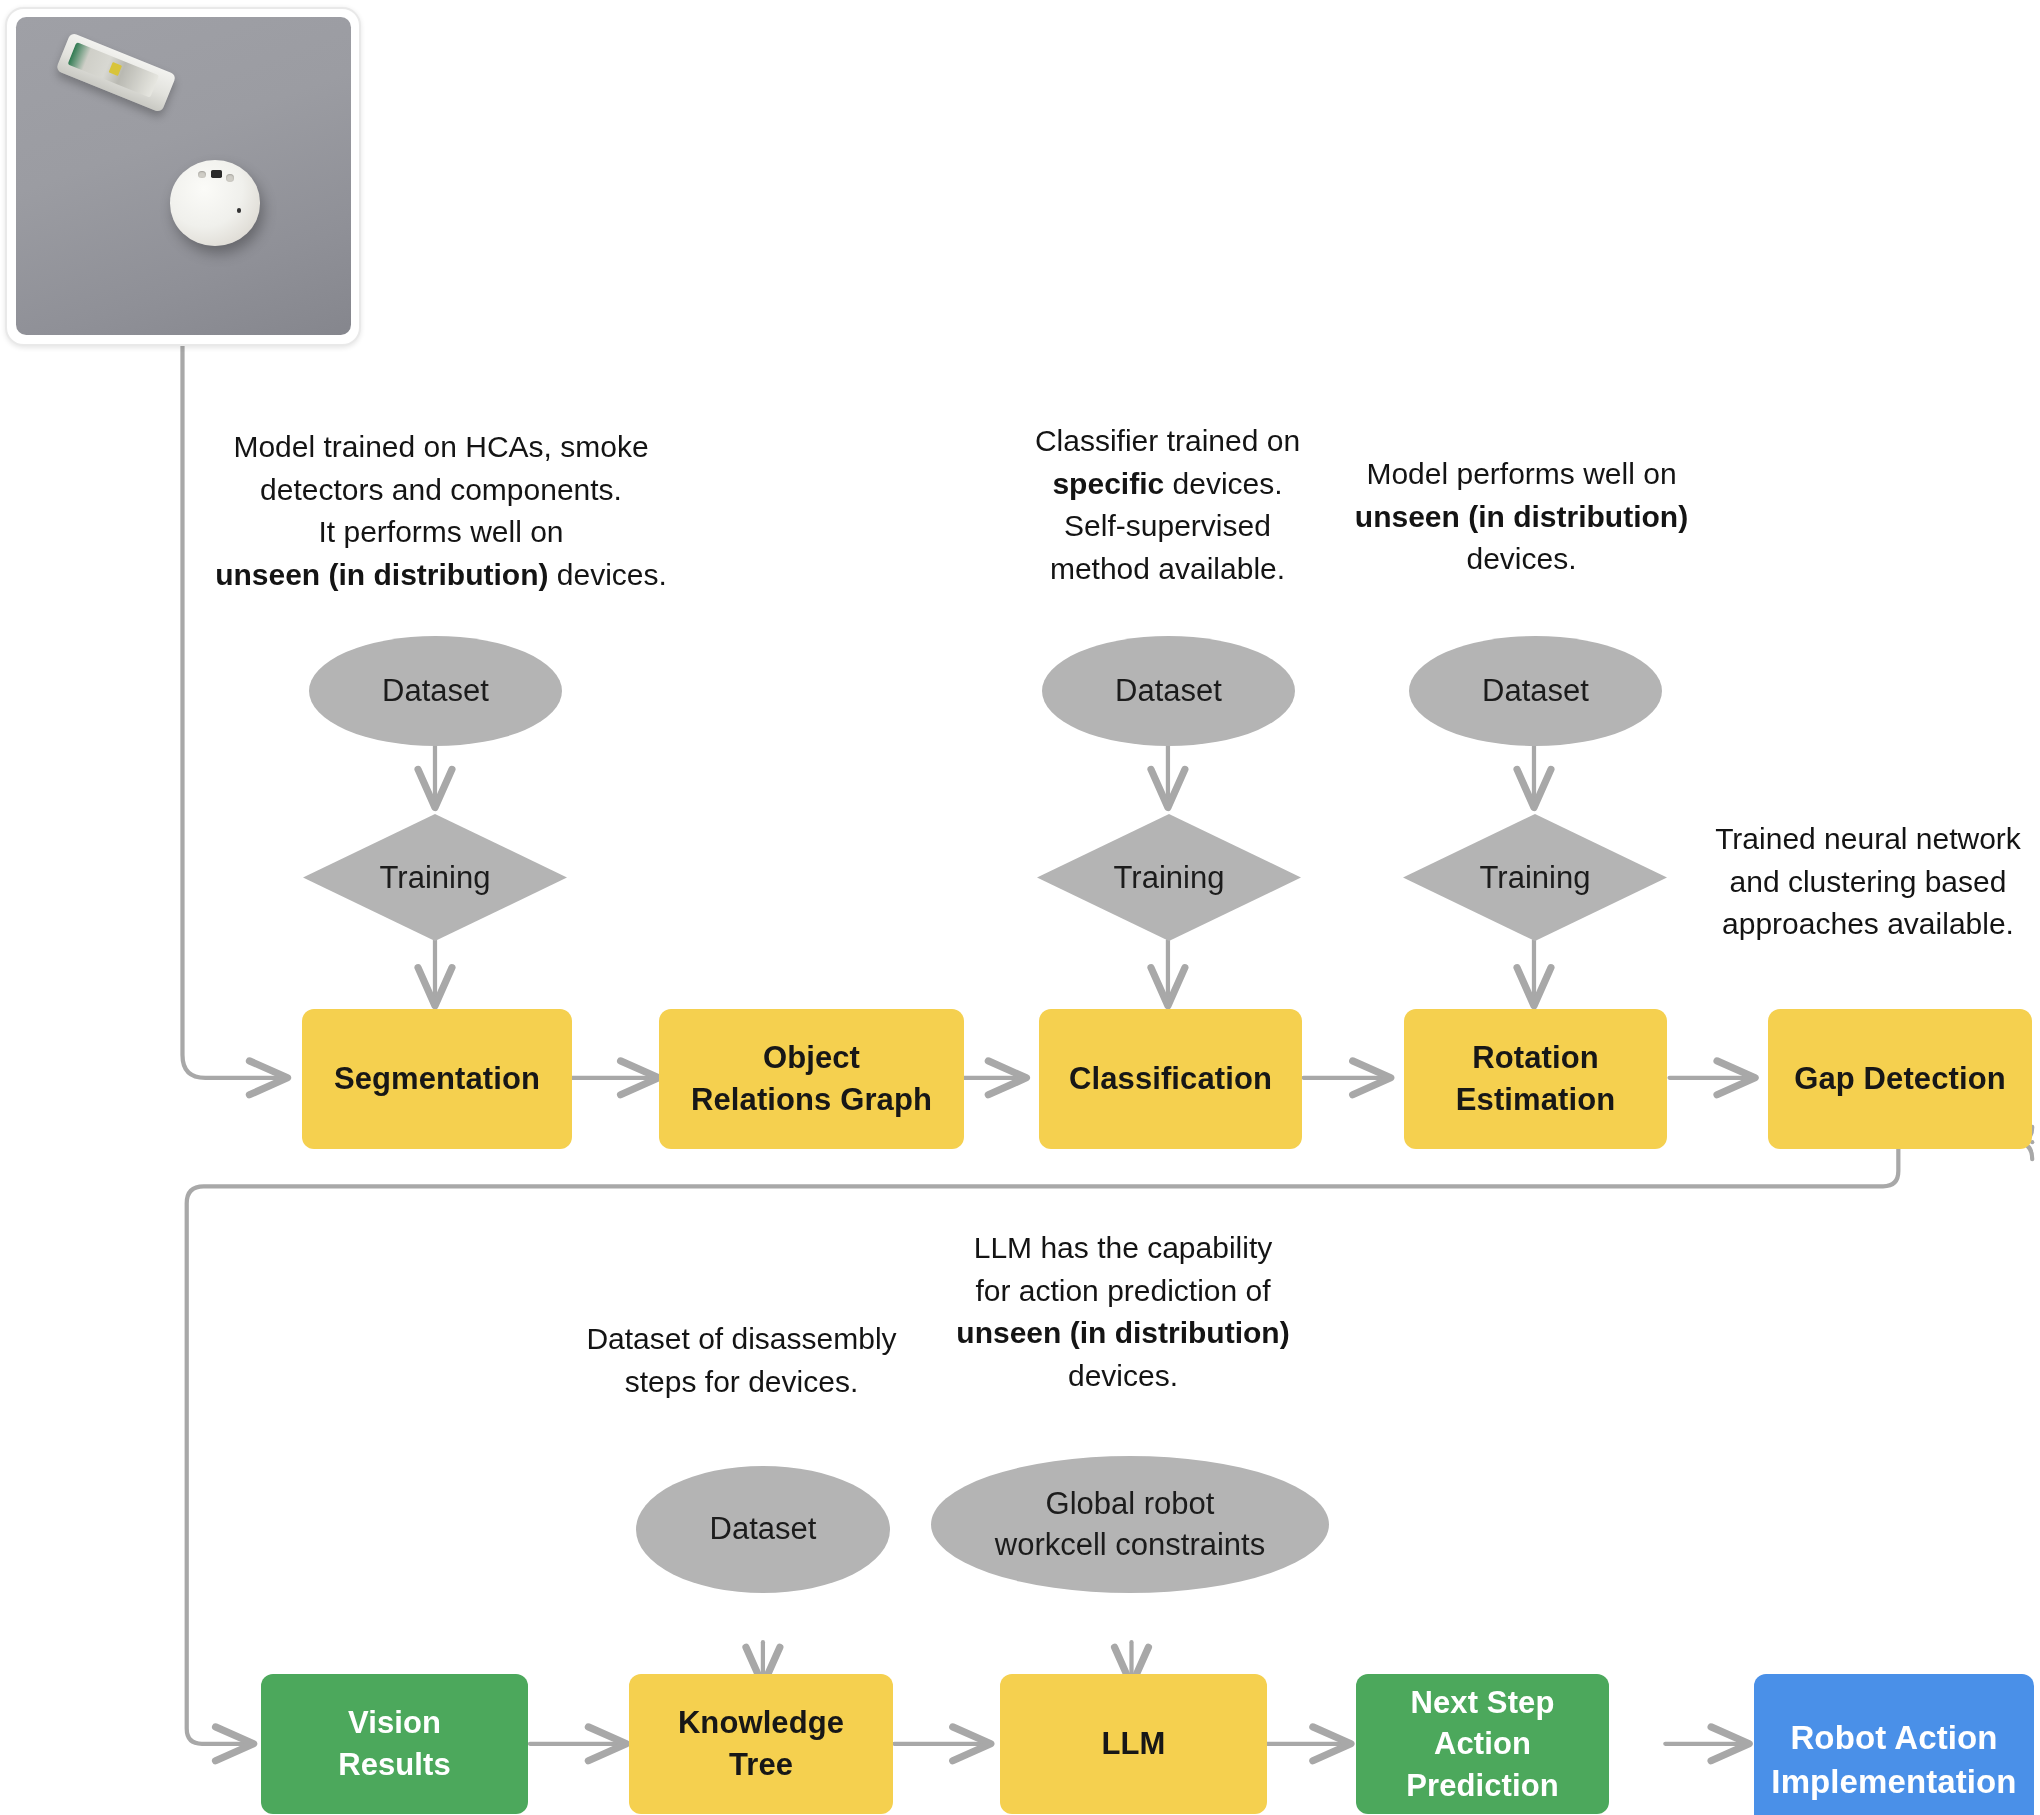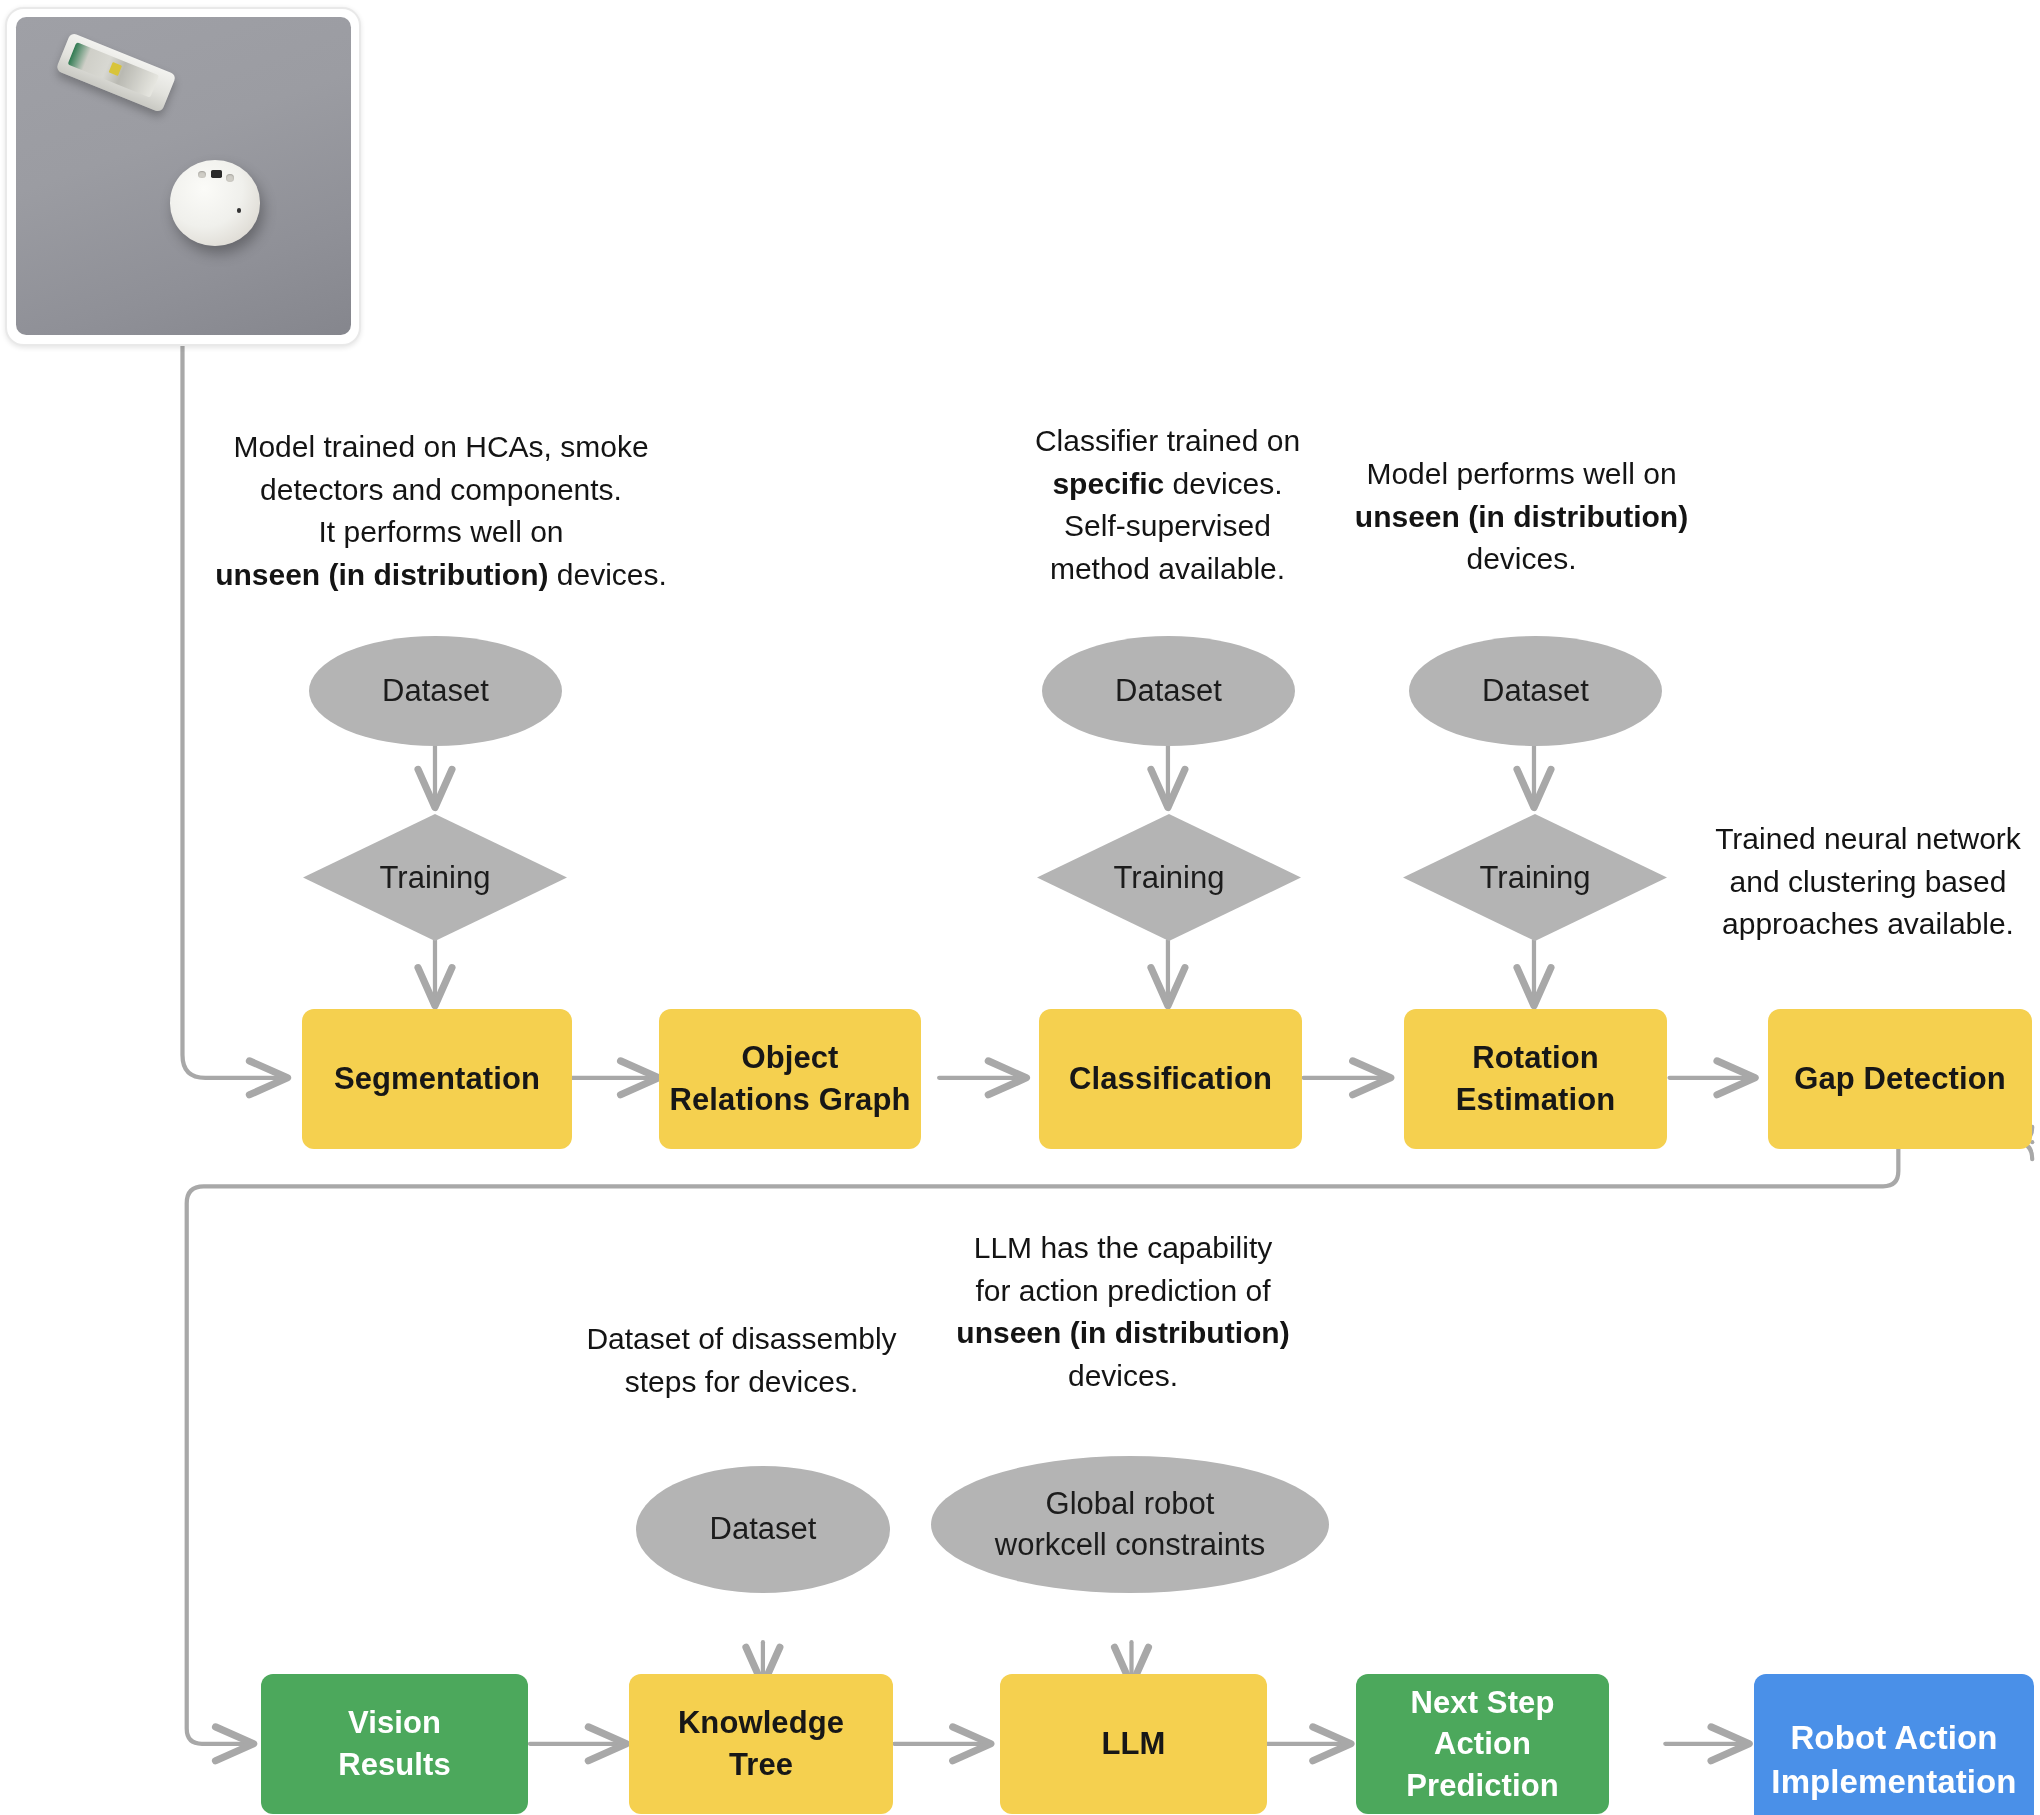--- a/index.html
+++ b/index.html
@@ -277,21 +277,21 @@
     <div class="dshape"></div>
     <span class="dlabel">Training</span>
   </div>
 
   <div class="node yellow" style="left:302px;top:1009px;width:270px;height:140px;font-size:31px;justify-content:center;">
     <div>
       <span>Segmentation</span>
     </div>
   </div>
 
-  <div class="node yellow" style="left:659px;top:1009px;width:262px;height:140px;font-size:31px;">
+  <div class="node yellow" style="left:659px;top:1009px;width:305px;height:140px;font-size:31px;">
     <div>
       <div>Object</div>
       <div>Relations Graph</div>
     </div>
   </div>
 
   <div class="node yellow" style="left:1039px;top:1009px;width:263px;height:140px;font-size:31px;">
     <div>
       <span>Classification</span>
     </div>

